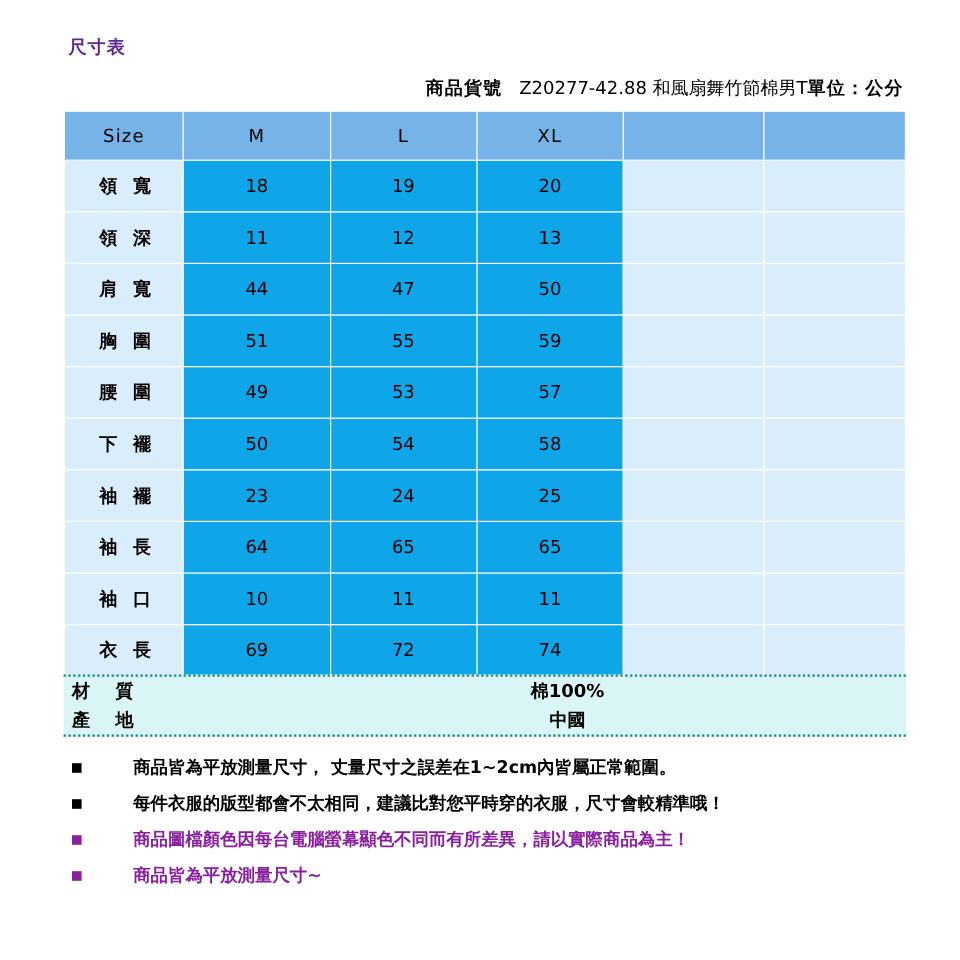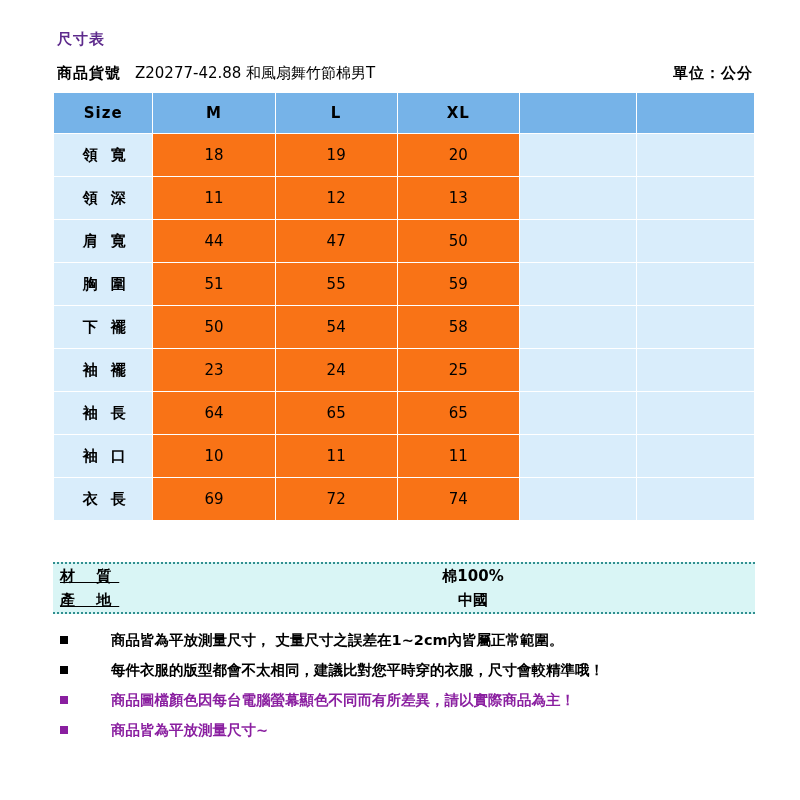--- a/index.html
+++ b/index.html
@@ -34,25 +34,24 @@
   }
 
   
   .head-row {
     position: absolute;
     left: 57px;
     top: 64px;
     width: 700px;
     display: flex;
     align-items: baseline;
-    justify-content: space-between;
+    justify-content: flex-end;
     font-size: 15px;
     font-weight: bold;
     color: #000;
-    gap: 26px;
   }
   .head-left {
     display: flex;
     align-items: baseline;
     gap: 14px;
     white-space: nowrap;
   }
   .head-label { font-weight: bold; letter-spacing: 1px; }
   .head-code { font-weight: normal; letter-spacing: 0px; }
   .head-right { font-weight: bold; letter-spacing: 1px; padding-right: 4px;}
@@ -75,38 +74,38 @@
     outline: none;
     text-align: center;
     vertical-align: middle;
     font-size: 15px;
     height: 42px;
     padding: 0;
   }
   .size-table thead th {
     background: #76b3e8;
     color: #000000;
-    font-weight: bold;
+    font-weight: normal;
     font-size: 15px;
     height: 40px;
     letter-spacing: 1px;
   }
   .size-table tbody td {
     background: #d9edfb;
     margin-top: 40px;
   }
   .size-table tbody td.rowlabel {
     background: #d9edfb;
     font-weight: bold;
     letter-spacing: 4px;
     padding-left: 6px;
     font-size: 15px;
   }
   .size-table tbody td.val {
-    background: #f97316;
+    background: #0ea5e9;
     font-weight: normal;
     font-size: 15px;
   }
   .size-table tbody td.blank { background: #d9edfb; }
 
   
   .material {
     position: absolute;
     left: 53px;
     top: 562px;
@@ -120,21 +119,20 @@
     position: relative;
     height: 24px;
     line-height: 24px;
     font-size: 15px;
     font-weight: bold;
   }
   .mat-row .mlabel {
     position: absolute;
     left: 7px;
     letter-spacing: 8px;
-    text-decoration: underline;
   }
   .mat-row .mval {
     position: absolute;
     left: 0;
     width: 800px;
     text-align: center;
     padding-left: 40px;
     box-sizing: border-box;
     font-weight: bold;
   }
@@ -229,20 +227,28 @@
       </tr>
       <tr>
         <td class="rowlabel">胸 圍</td>
         <td class="val">51</td>
         <td class="val">55</td>
         <td class="val">59</td>
         <td class="blank"></td>
         <td class="blank"></td>
       </tr>
       <tr>
+        <td class="rowlabel">腰 圍</td>
+        <td class="val">49</td>
+        <td class="val">53</td>
+        <td class="val">57</td>
+        <td class="blank"></td>
+        <td class="blank"></td>
+      </tr>
+      <tr>
         <td class="rowlabel">下 襬</td>
         <td class="val">50</td>
         <td class="val">54</td>
         <td class="val">58</td>
         <td class="blank"></td>
         <td class="blank"></td>
       </tr>
       <tr>
         <td class="rowlabel">袖 襬</td>
         <td class="val">23</td>

